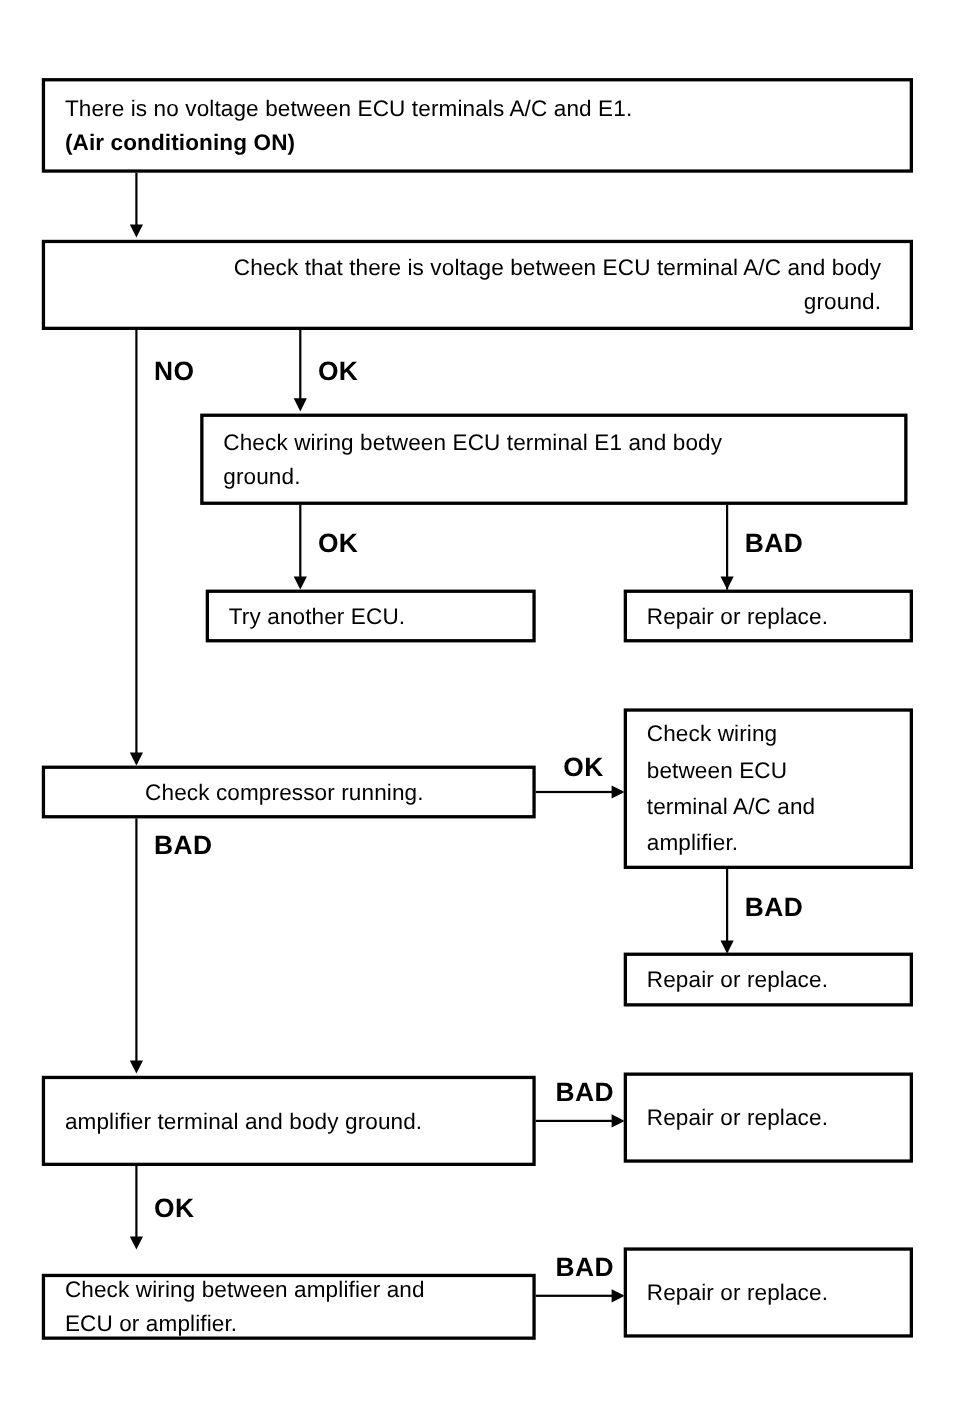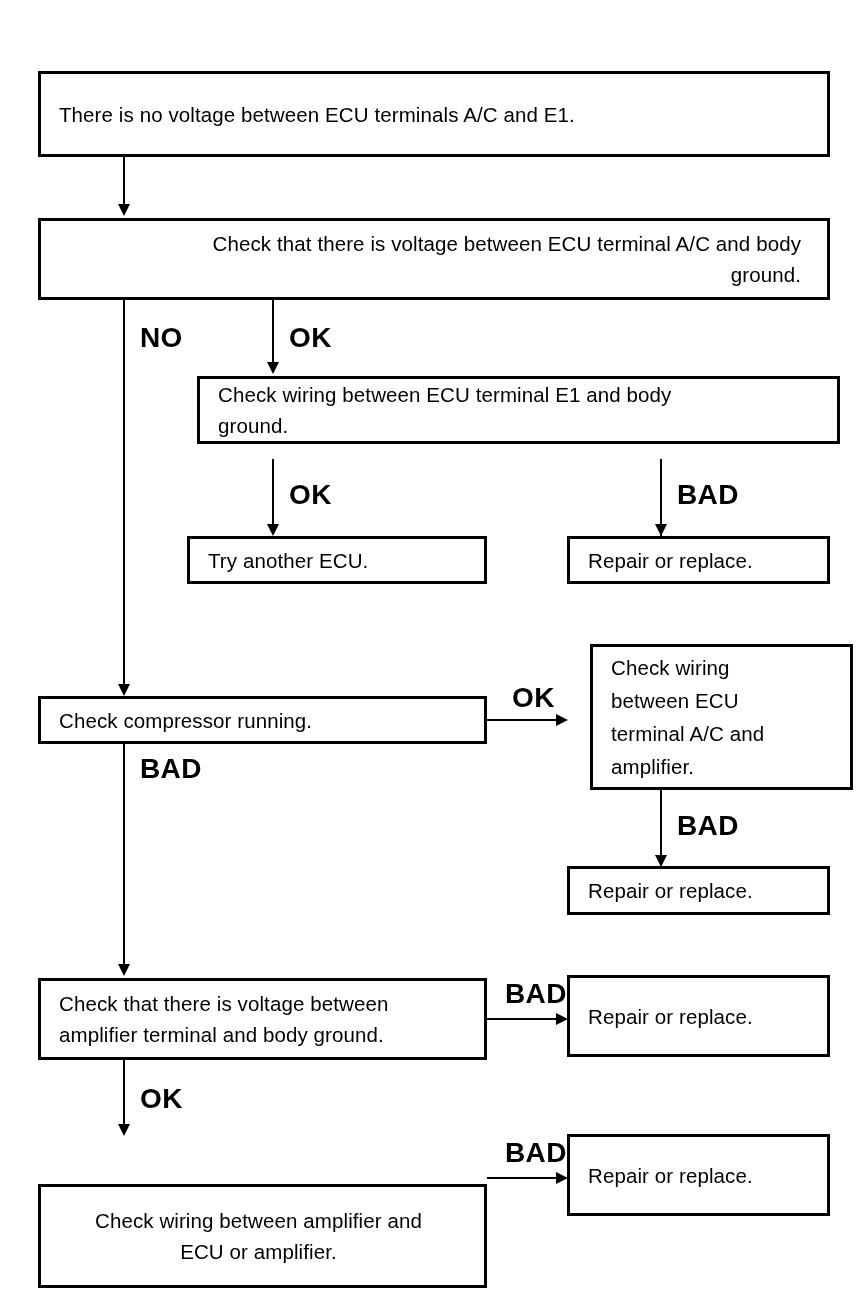--- a/index.html
+++ b/index.html
@@ -59,118 +59,118 @@
   .arrow-right {
     position: absolute;
     width: 0;
     height: 0;
     border-top: 6px solid transparent;
     border-bottom: 6px solid transparent;
     border-left: 12px solid #000000;
   }
   .edge-label {
     position: absolute;
-    font-size: 28px;
+    font-size: 24px;
     font-weight: bold;
     line-height: 20px;
     white-space: nowrap;
     letter-spacing: 0.4px;
   }
 </style>
 </head>
 <body>
 
 <div id="page">
 
   <div class="box" style="left:38px; top:71px; width:792px; height:86px;">
     <div class="line">There is no voltage between ECU terminals A/C and E1.</div>
+    <div class="line bold">(Air conditioning ON)</div>
   </div>
 
   <div class="vline" style="left:123px; top:157px; height:49px;"></div>
   <div class="arrow-down" style="left:118px; top:204px;"></div>
 
   <div class="box" style="left:38px; top:218px; width:792px; height:82px;align-items:flex-end;">
     <div class="line">Check that there is voltage between ECU terminal A/C and body</div>
     <div class="line">ground.</div>
   </div>
 
   <div class="vline" style="left:123px; top:300px; height:394px;"></div>
   <div class="arrow-down" style="left:118px; top:684px;"></div>
   <div class="edge-label" style="left:140px; top:328px;">NO</div>
 
   <div class="vline" style="left:272px; top:300px; height:64px;"></div>
   <div class="arrow-down" style="left:267px; top:362px;"></div>
   <div class="edge-label" style="left:289px; top:328px;">OK</div>
 
-  <div class="box" style="left:197px; top:376px; width:643px; height:68px;">
+  <div class="box" style="left:182px; top:376px; width:643px; height:83px;">
     <div class="line">Check wiring between ECU terminal E1 and body</div>
     <div class="line">ground.</div>
   </div>
 
   <div class="vline" style="left:272px; top:459px; height:68px;"></div>
   <div class="arrow-down" style="left:267px; top:524px;"></div>
   <div class="edge-label" style="left:289px; top:485px;">OK</div>
 
   <div class="vline" style="left:660px; top:459px; height:91px;"></div>
   <div class="arrow-down" style="left:655px; top:524px;"></div>
   <div class="edge-label" style="left:677px; top:485px;">BAD</div>
 
   <div class="box" style="left:187px; top:536px; width:300px; height:48px;">
     <div class="line">Try another ECU.</div>
   </div>
 
   <div class="box" style="left:567px; top:536px; width:263px; height:48px;">
     <div class="line">Repair or replace.</div>
   </div>
 
-  <div class="box" style="left:38px; top:696px; width:449px; height:48px;">
+  <div class="box" style="left:38px; top:696px; width:449px; height:48px;text-align:center;">
     <div class="line">Check compressor running.</div>
   </div>
 
   <div class="hline" style="left:487px; top:719px; width:72px;"></div>
   <div class="arrow-right" style="left:556px; top:714px;"></div>
   <div class="edge-label" style="left:512px; top:688px;">OK</div>
 
-  <div class="box tall" style="left:590px; top:644px; width:263px; height:146px;">
+  <div class="box tall" style="left:567px; top:644px; width:263px; height:146px;">
     <div class="line">Check wiring</div>
     <div class="line">between ECU</div>
     <div class="line">terminal A/C and</div>
     <div class="line">amplifier.</div>
   </div>
 
   <div class="vline" style="left:660px; top:790px; height:81px;"></div>
   <div class="arrow-down" style="left:655px; top:855px;"></div>
   <div class="edge-label" style="left:677px; top:816px;">BAD</div>
 
   <div class="box" style="left:567px; top:866px; width:263px; height:49px;">
     <div class="line">Repair or replace.</div>
   </div>
 
   <div class="vline" style="left:123px; top:744px; height:228px;"></div>
   <div class="arrow-down" style="left:118px; top:964px;"></div>
   <div class="edge-label" style="left:140px; top:759px;">BAD</div>
 
   <div class="box" style="left:38px; top:978px; width:449px; height:82px;">
-    <div class="line">Check that there is voltage between</div>
     <div class="line">amplifier terminal and body ground.</div>
   </div>
 
   <div class="hline" style="left:487px; top:1018px; width:72px;"></div>
   <div class="arrow-right" style="left:556px; top:1013px;"></div>
   <div class="edge-label" style="left:505px; top:984px;">BAD</div>
 
   <div class="box" style="left:567px; top:975px; width:263px; height:82px;">
     <div class="line">Repair or replace.</div>
   </div>
 
   <div class="vline" style="left:123px; top:1060px; height:73px;"></div>
   <div class="arrow-down" style="left:118px; top:1124px;"></div>
   <div class="edge-label" style="left:140px; top:1089px;">OK</div>
 
-  <div class="box" style="left:38px; top:1184px; width:449px; height:104px;align-items:center;">
+  <div class="box" style="left:38px; top:1158px; width:449px; height:60px;">
     <div class="line">Check wiring between amplifier and</div>
     <div class="line">ECU or amplifier.</div>
   </div>
 
   <div class="hline" style="left:487px; top:1177px; width:72px;"></div>
   <div class="arrow-right" style="left:556px; top:1172px;"></div>
   <div class="edge-label" style="left:505px; top:1143px;">BAD</div>
 
   <div class="box" style="left:567px; top:1134px; width:263px; height:82px;">
     <div class="line">Repair or replace.</div>

